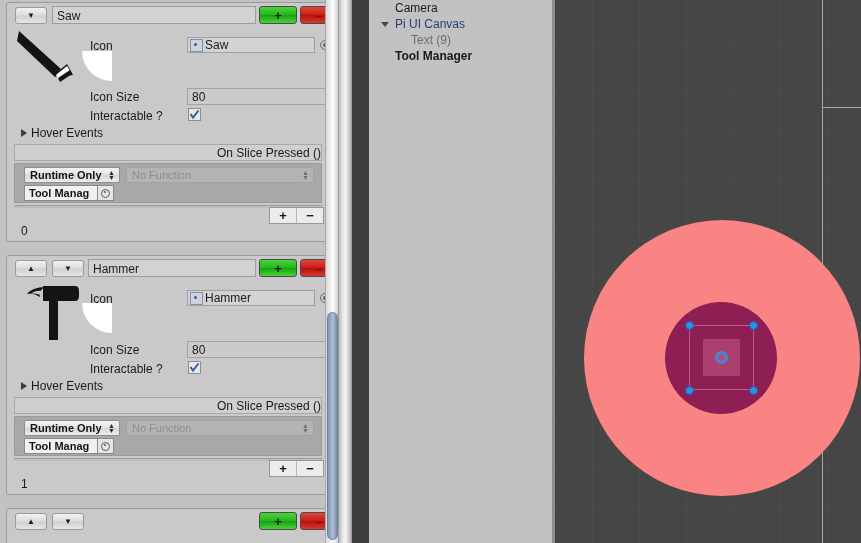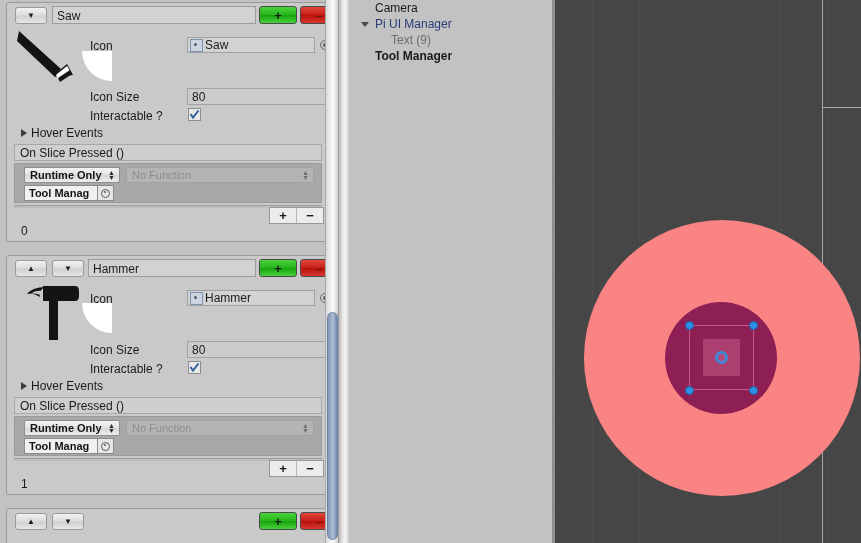--- a/index.html
+++ b/index.html
@@ -186,20 +186,21 @@
   .event-header {
     position: absolute;
     height: 17px;
     background: #cfcfcf;
     border: 1px solid #a8a8a8;
     box-sizing: border-box;
     padding: 1px 0 0 5px;
     font-size: 12px;
     color: #1a1a1a;
     line-height: 14px;
+    text-align: right;
   }
   .event-body {
     position: absolute;
     background: #a8a8a8;
     border: 1px solid #9a9a9a;
     box-sizing: border-box;
     text-decoration: underline;
   }
   .popup {
     position: absolute;
@@ -336,21 +337,21 @@
     width: 11px;
     border-radius: 6px;
     background: linear-gradient(to right, #7e95b6 0%, #9db0c9 35%, #b0c0d6 55%, #6f88ab 100%);
     border: 1px solid #6a80a1;
     box-sizing: border-box;
   }
 
   
   #hierarchy {
     position: absolute;
-    left: 349px; top: 0;
+    left: 369px; top: 0;
     width: 203px;
     height: 543px;
     background: #c2c2c2;
     overflow: hidden;
   }
   .h-row {
     position: relative;
     height: 16px;
     display: flex;
     align-items: center;
@@ -606,21 +607,21 @@
 
   <div id="hierarchy">
     <div id="hier-rows" style="padding-top:0px;">
         <div class="h-row">
           <span style="margin-left: 26px; color: rgb(26, 26, 26);">Camera</span>
         </div>
         <div class="h-row">
           <span class="h-tri" style="left: 10px;">
             <span class="down"></span>
           </span>
-          <span style="margin-left: 26px; color: rgb(43, 60, 121);">Pi UI Manager</span>
+          <span style="margin-left: 26px; color: rgb(43, 60, 121);">Pi UI Canvas</span>
         </div>
         <div class="h-row">
           <span style="margin-left: 42px; color: rgb(110, 110, 110);">Text (9)</span>
         </div>
         <div class="h-row">
           <span style="margin-left: 26px; color: rgb(26, 26, 26); font-weight: bold;">Tool Manager</span>
         </div>
       </div>
   </div>
   <div id="hier-right-edge"></div>

